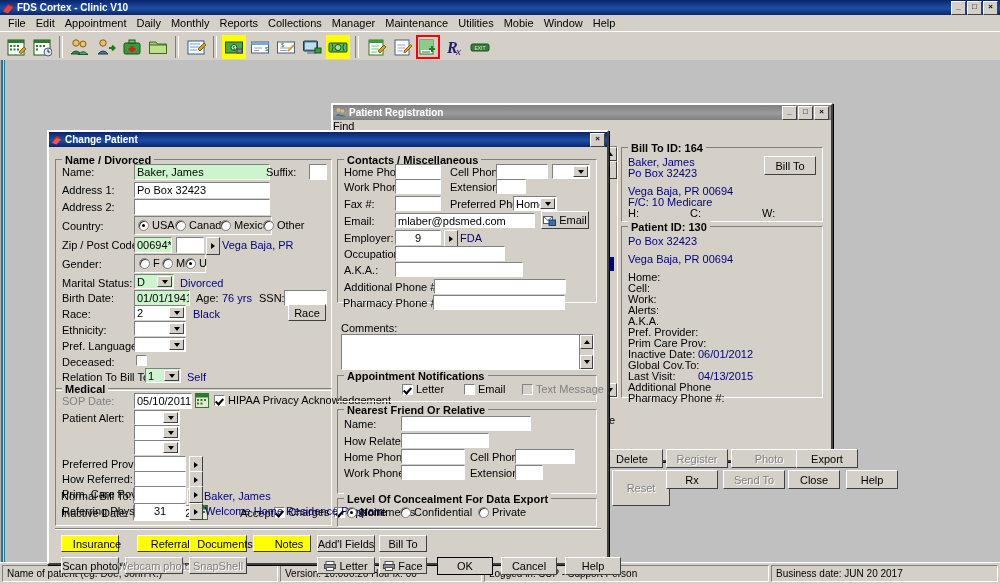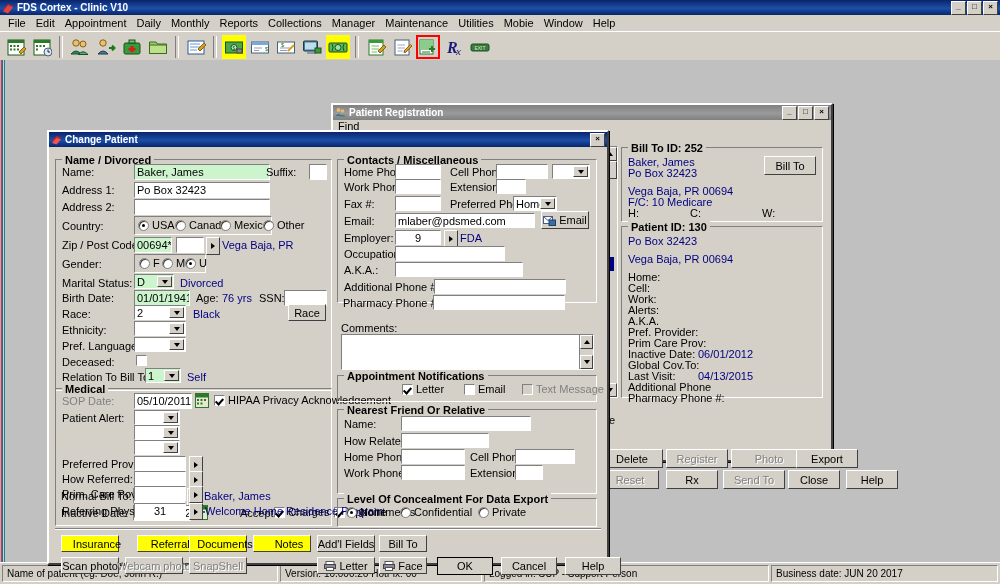--- a/index.html
+++ b/index.html
@@ -336,39 +336,39 @@
             <path d="M4.5 9.5 q3-3.5 6 0z" fill="#2e8b57"></path>
         </svg>
       </span>
       <span class="tbtext">Patient Registration</span>
       <span class="sysbtns">
         <span class="sysbtn">_</span>
         <span class="sysbtn">□</span>
         <span class="sysbtn">×</span>
       </span>
     </div>
-    <div style="height:14px;padding-left:5px;">
+    <div style="height:14px;">
       <span style="font-size:11px;">Find</span>
     </div>
 
     <div style="position:absolute;left:3px;top:34px;right:3px;bottom:3px;">
 
       <div style="position:absolute;left:266px;top:7px;width:14px;height:250px;background:#d4d0c8;
                   border:1px solid;border-color:#808080 #ffffff #ffffff #808080;">
         <div class="sbbtn up" style="position:absolute;left:0;top:0;width:12px;"></div>
         <div style="position:absolute;left:0;top:14px;width:12px;height:16px;background:#d4d0c8;
                     border:1px solid;border-color:#ffffff #404040 #404040 #ffffff;"></div>
         <div style="position:absolute;left:0;top:110px;width:11px;height:14px;background:#000080;"></div>
         <div class="sbbtn dn" style="position:absolute;left:0;bottom:0;width:12px;"></div>
       </div>
       <div class="lbl" style="left:246px;top:256px;">the</div>
       <div class="lbl" style="left:262px;top:275px;">tive</div>
 
       <div class="grp" style="left:285px;top:8px;width:200px;height:73px;">
-        <span class="lg">Bill To ID: 252</span>
+        <span class="lg">Bill To ID: 164</span>
         <div class="lbl blue" style="left:6px;top:8px;">Baker, James</div>
         <div class="lbl blue" style="left:6px;top:19px;">Po Box 32423</div>
         <div class="lbl blue" style="left:6px;top:37px;">Vega Baja, PR 00694</div>
         <div class="lbl blue" style="left:6px;top:48px;">F/C: 10  Medicare</div>
         <div class="lbl" style="left:6px;top:59px;">H:</div>
         <div class="lbl" style="left:68px;top:59px;">C:</div>
         <div class="lbl" style="left:140px;top:59px;">W:</div>
         <div class="btn" style="right:6px;top:8px;width:52px;height:19px;">Bill To</div>
       </div>
 
@@ -402,21 +402,21 @@
             <span>Register</span>
           </div>
           <div class="btn dis" style="left: 395px; top: 310px; width: 76px; height: 19px;">
             <span>Photo</span>
           </div>
           <div class="btn" style="left: 460px; top: 310px; width: 62px; height: 19px;">
             <span>Export</span>
           </div>
         </div>
       <div id="regbtn2">
-          <div class="btn dis" style="left: 265px; top: 331px; width: 58px; height: 19px;">
+          <div class="btn dis" style="left: 276px; top: 331px; width: 58px; height: 36px;">
             <span>Reset</span>
           </div>
           <div class="btn" style="left: 330px; top: 331px; width: 52px; height: 19px;">
             <span>Rx</span>
           </div>
           <div class="btn dis" style="left: 387px; top: 331px; width: 62px; height: 19px;">
             <span>Send To</span>
           </div>
           <div class="btn" style="left: 452px; top: 331px; width: 52px; height: 19px;">
             <span>Close</span>

